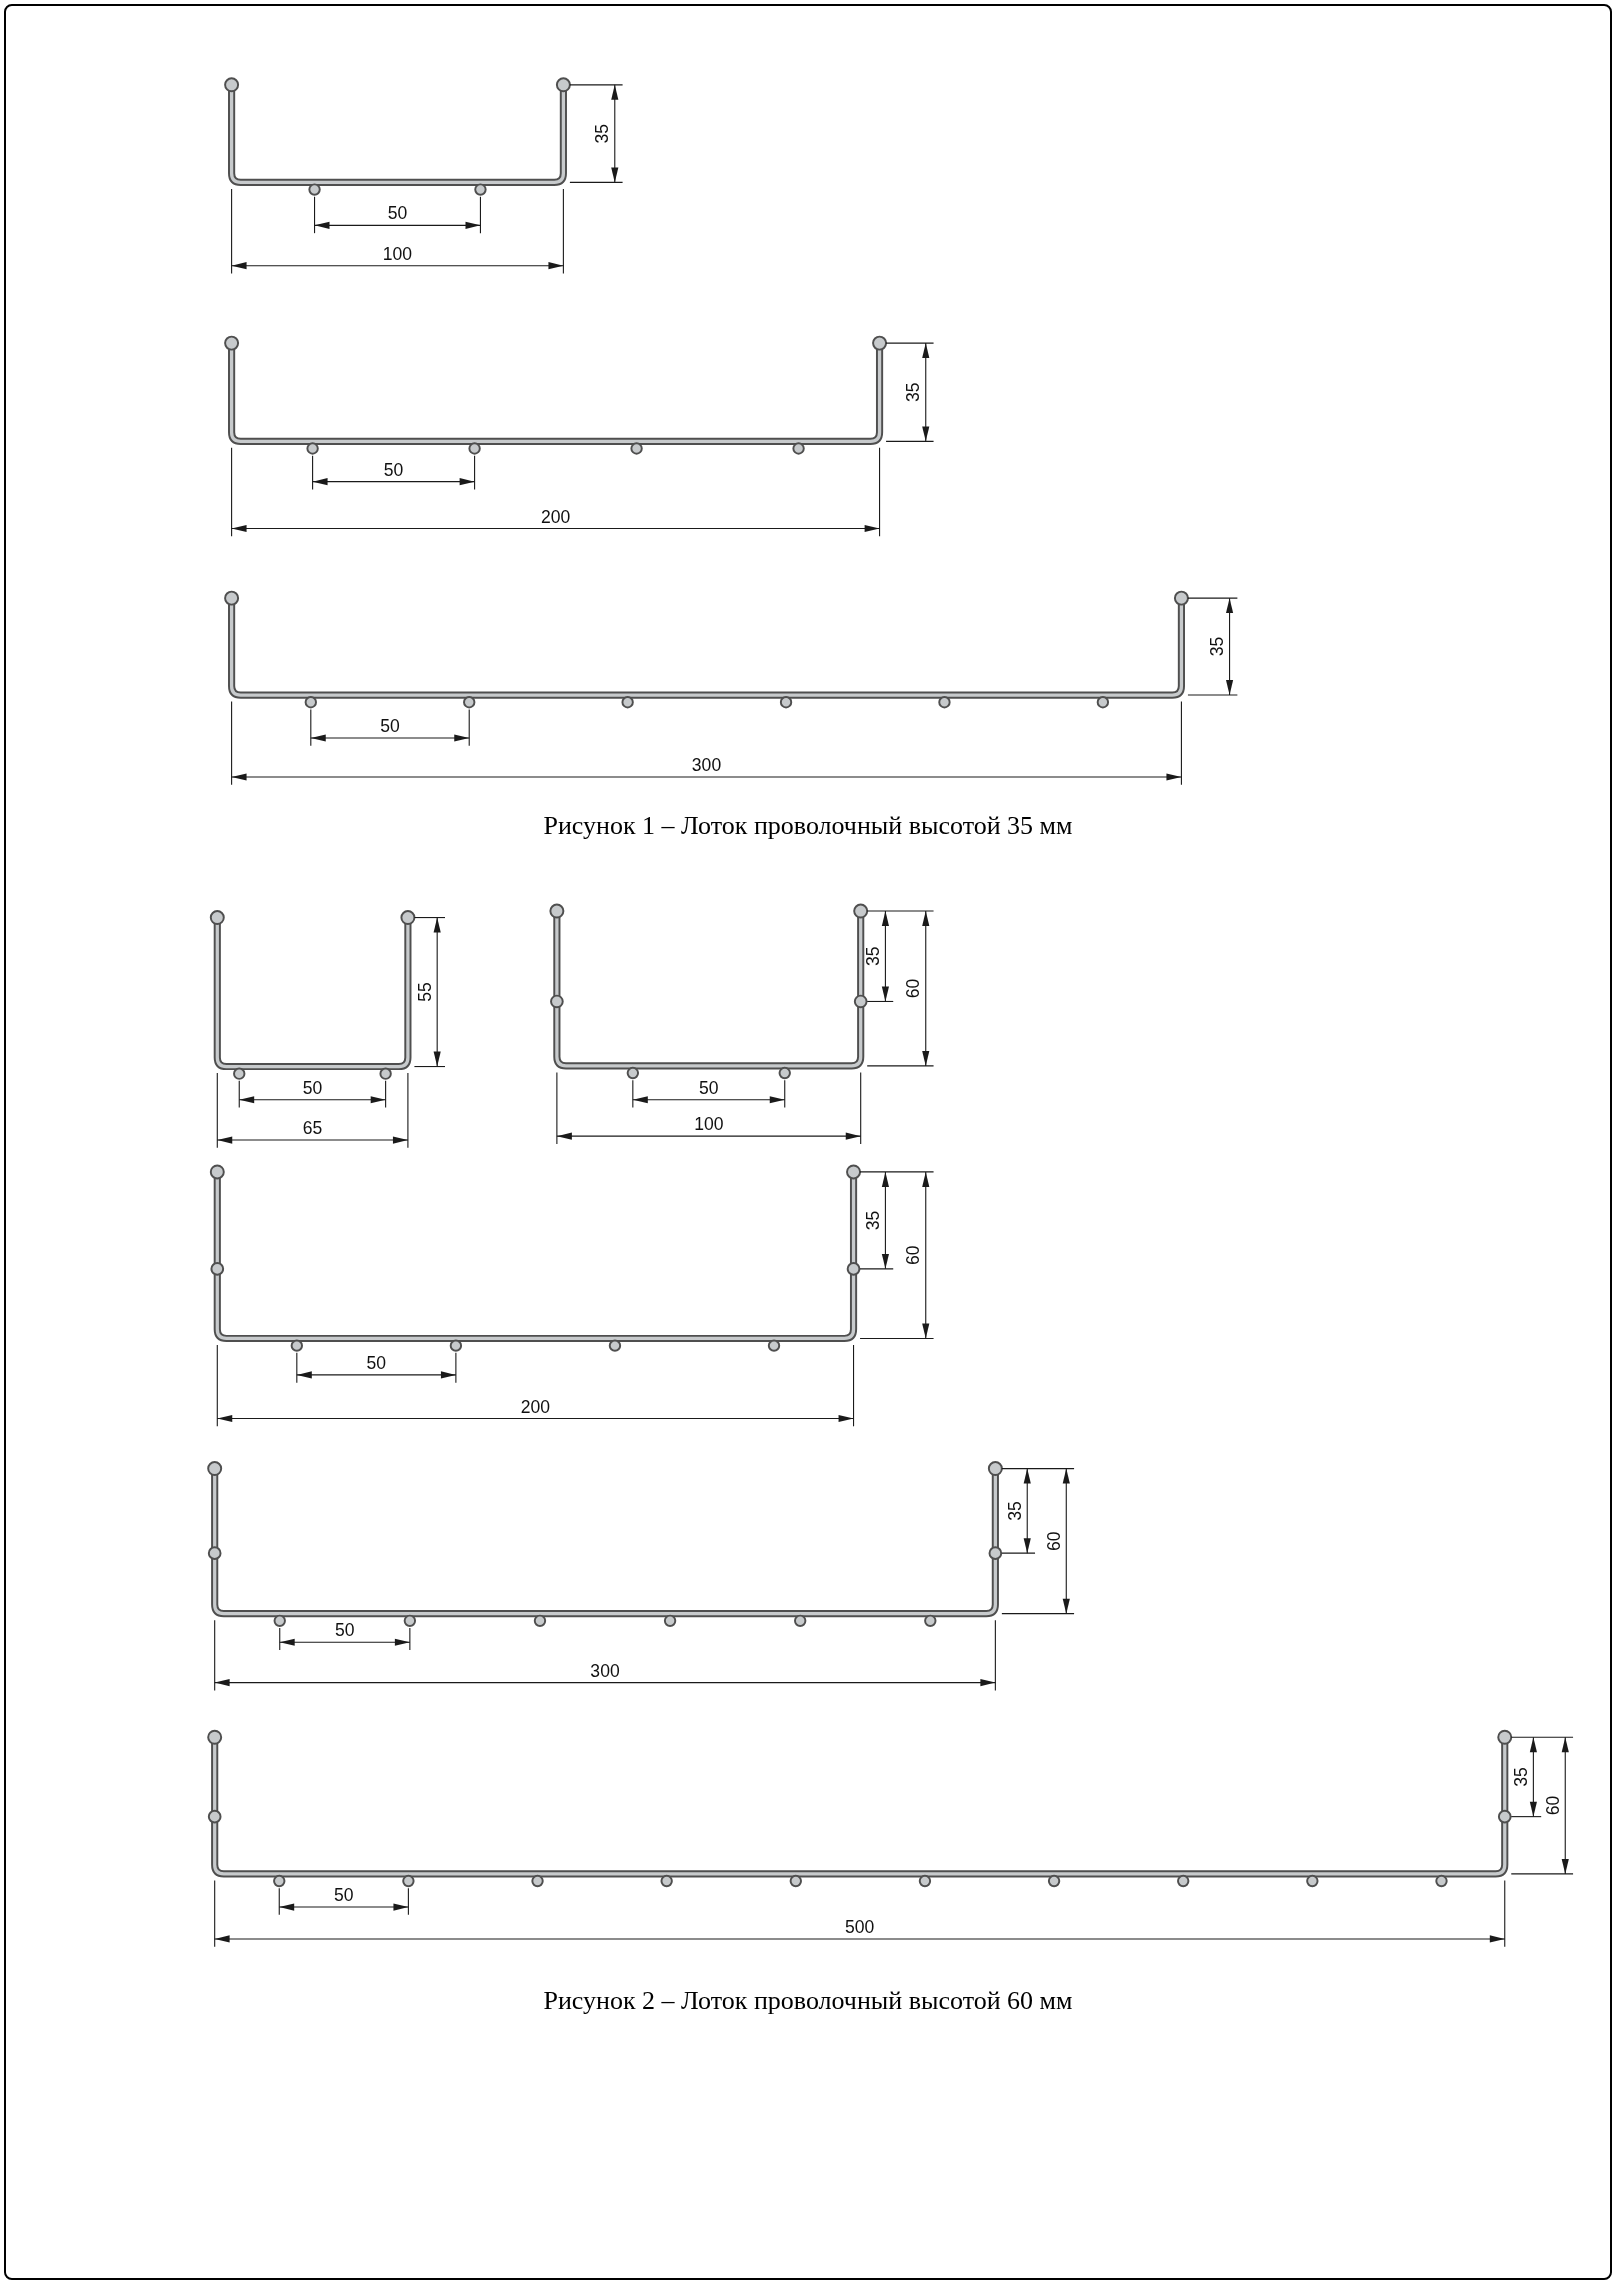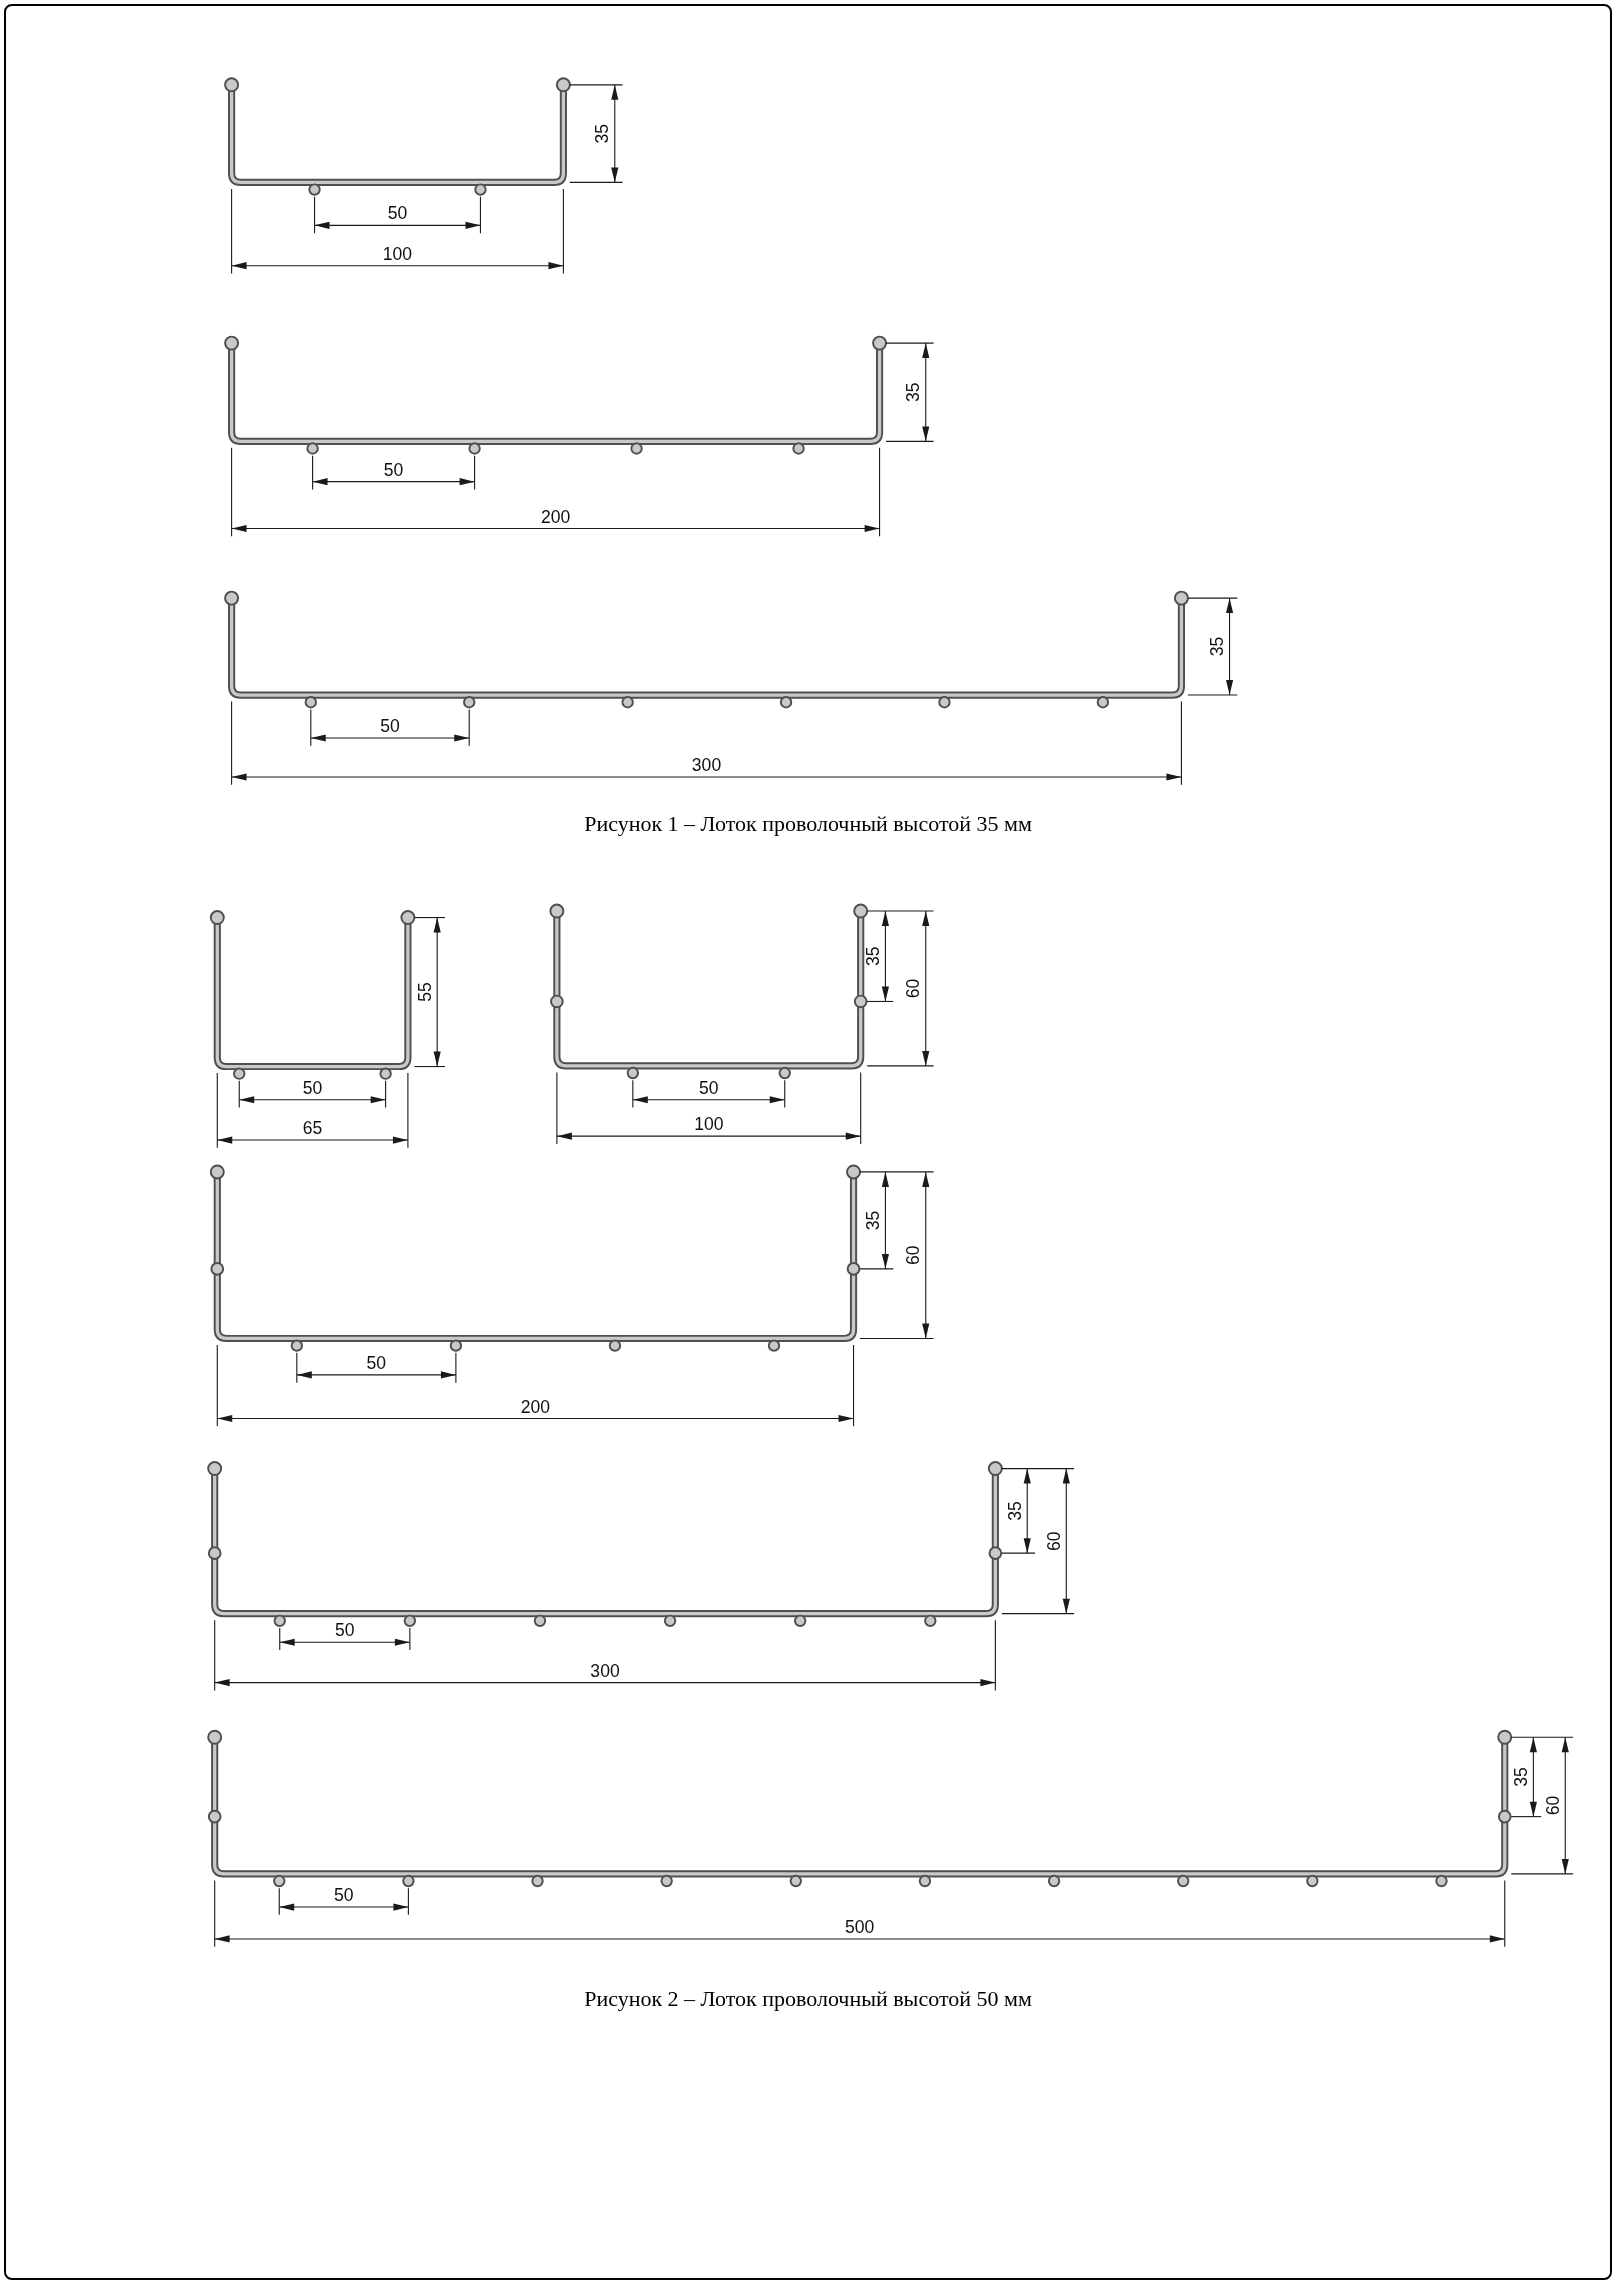--- a/index.html
+++ b/index.html
@@ -1,18 +1,18 @@
 <!DOCTYPE html>
 <html style="font-size:10.4px"><head>
 <meta charset="utf-8">
 <style>
   html,body{margin:0;padding:0;background:#ffffff;}
   .page{position:relative;width:1616px;height:2284px;background:#fff;overflow:hidden;font-family:"Liberation Serif",serif;}
   .frame{position:absolute;left:3.9px;top:3.9px;right:3.9px;bottom:3.9px;border:2px solid #000;border-radius:7.8px;pointer-events:none;}
-  .caption{position:absolute;left:0;width:100%;text-align:center;font-size:22px;color:#000;}
+  .caption{position:absolute;left:0;width:100%;text-align:center;font-size:26px;color:#000;}
   #cap1{top:811px;}
   #cap2{top:1986px;}
   svg{position:absolute;left:0;top:0;}
   svg text{font-family:"Liberation Sans",sans-serif;font-size:27px;fill:#111;}
 </style>
 </head>
 <body>
 
 <div class="page">
   <svg id="drawing-svg" width="1616" height="2284" viewBox="0 0 2484 3510">
@@ -283,16 +283,16 @@
         <polygon points="0,0 -23,-5.5 -23,5.5" transform="translate(2357 2670) rotate(-90)" fill="#1a1a1a"></polygon>
         <polygon points="0,0 -23,-5.5 -23,5.5" transform="translate(2357 2792) rotate(90)" fill="#1a1a1a"></polygon>
         <text x="2347" y="2731" text-anchor="middle" transform="rotate(-90 2347 2731)">35</text>
         <line x1="2406" y1="2670" x2="2406" y2="2880" stroke="#1a1a1a" stroke-width="1.7"></line>
         <polygon points="0,0 -23,-5.5 -23,5.5" transform="translate(2406 2670) rotate(-90)" fill="#1a1a1a"></polygon>
         <polygon points="0,0 -23,-5.5 -23,5.5" transform="translate(2406 2880) rotate(90)" fill="#1a1a1a"></polygon>
         <text x="2396" y="2775" text-anchor="middle" transform="rotate(-90 2396 2775)">60</text>
       </g>
     </svg>
   <div class="caption" id="cap1">Рисунок 1 – Лоток проволочный высотой 35 мм</div>
-  <div class="caption" id="cap2">Рисунок 2 – Лоток проволочный высотой 50 мм</div>
+  <div class="caption" id="cap2">Рисунок 2 – Лоток проволочный высотой 60 мм</div>
   <div class="frame"></div>
 </div>
 
 
 </body></html>

